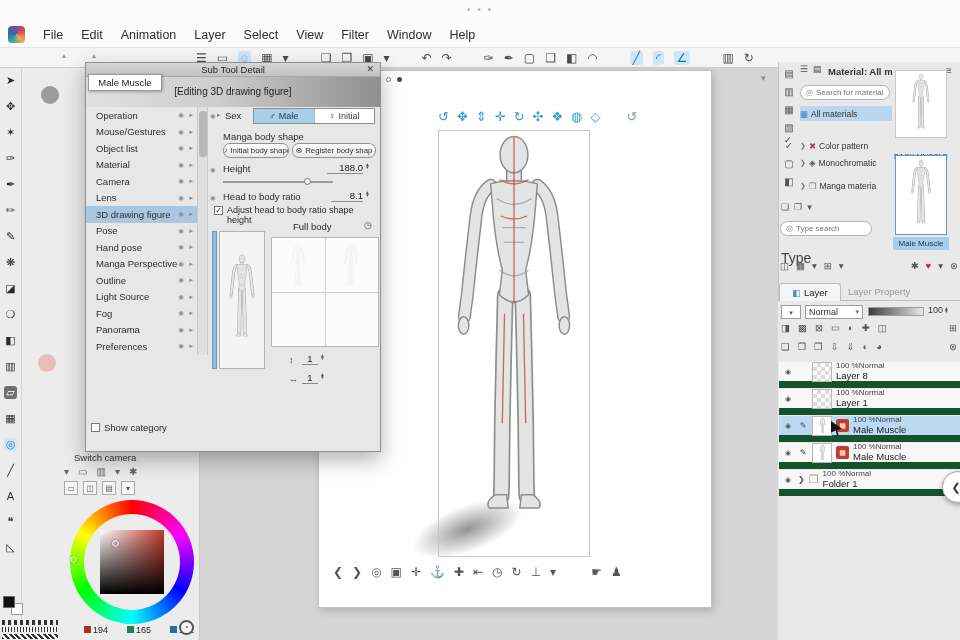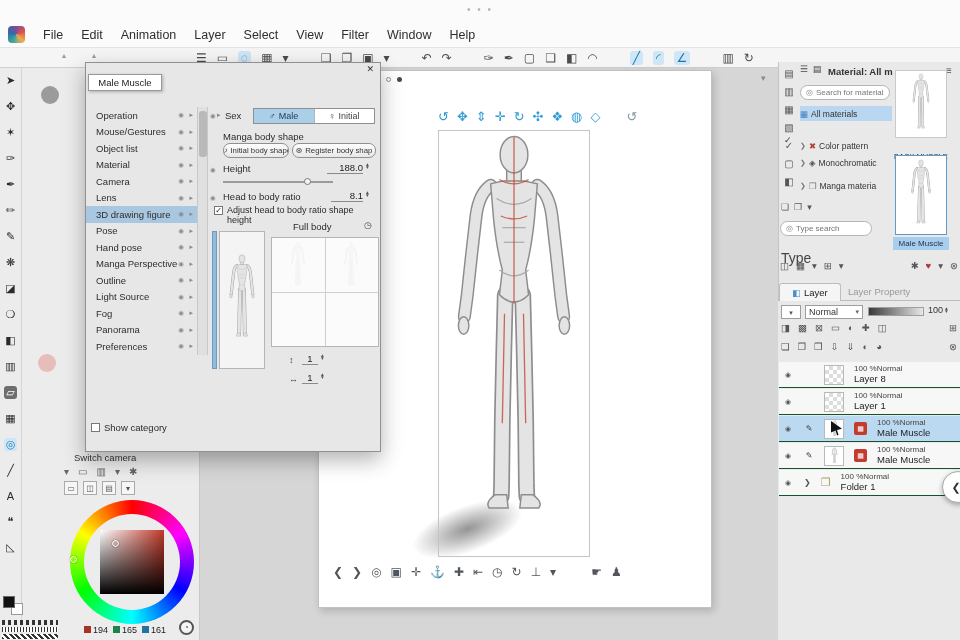--- a/index.html
+++ b/index.html
@@ -38,21 +38,21 @@
   #prop-row2{left:64px;top:481px;display:flex;gap:5px;z-index:6}
   #prop-row2 .ico{width:14px;height:14px;border:1px solid #aaa;background:#f6f6f6;font-size:8px;line-height:13px;color:#555}
 
   
   #wheel{left:68px;top:498px;width:128px;height:128px;z-index:6}
   #hue-ring{position:absolute;left:2px;top:2px;width:124px;height:124px;border-radius:50%;background:conic-gradient(from 0deg,#f00,#f0f,#00f,#0ff,#0f0,#ff0,#f00)}
   #hue-hole{position:absolute;left:16px;top:16px;width:96px;height:96px;border-radius:50%;background:#ececec}
   #sv-box{position:absolute;left:32px;top:32px;width:64px;height:64px;background:linear-gradient(to top,#000,rgba(0,0,0,0)),linear-gradient(to right,#fff,#c0392b)}
   #sv-cursor{position:absolute;left:44px;top:42px;width:7px;height:7px;border-radius:50%;border:1.5px solid #fff;box-shadow:0 0 1px #000}
   #ring-cursor{position:absolute;left:2px;top:58px;width:7px;height:7px;border-radius:50%;border:1.5px solid #fff;box-shadow:0 0 1px #000}
-  #rgb-row{left:84px;top:625px;display:flex;align-items:center;gap:5px;font-size:9px;color:#222;z-index:7}
+  #rgb-row{left:84px;top:625px;display:flex;align-items:center;gap:19px;font-size:9px;color:#222;z-index:7}
   .sw{width:7px;height:7px;display:inline-block;margin-right:2px}
   .sw-r{background:#a93226}.sw-g{background:#1d8348}.sw-b{background:#2471a3}
   #color-badge{left:179px;top:620px;width:15px;height:15px;border:2px solid #555;border-radius:50%;font-size:8px;color:#555;text-align:center;line-height:11px;z-index:7;background:#f4f4f4}
 
   
   #canvas-area{left:200px;top:68px;width:578px;height:572px;background:#d6d6d6}
   #page{left:318px;top:70px;width:394px;height:538px;background:#fff;border:1px solid #c2c2c2;box-shadow:2px 3px 8px rgba(0,0,0,.18)}
   #tab-dot1{left:386px;top:77px;width:5px;height:5px;border-radius:50%;border:1px solid #8f8f8f}
   #tab-dot2{left:397px;top:77px;width:5px;height:5px;border-radius:50%;background:#4a4a4a}
   #canvas-collapse{left:761px;top:73px;font-size:9px;color:#8a8a8a}
@@ -132,21 +132,21 @@
   #layers-body{left:778px;top:300px;width:182px;height:340px;background:#e9e9e9;border-top:1px solid #bdbdbd}
   #blend-mini{left:781px;top:305px;width:20px;height:14px;background:#fff;border:1px solid #9e9e9e;font-size:7px;color:#555;text-align:center;line-height:13px}
   #blend-combo{left:805px;top:305px;width:58px;height:14px;background:#fff;border:1px solid #9e9e9e;display:flex;align-items:center;justify-content:space-between;padding:0 3px;font-size:9px;color:#333}
   #blend-combo .cc{font-size:7px;color:#666}
   #opacity-bar{left:868px;top:307px;width:56px;height:9px;border:1px solid #9e9e9e;background:linear-gradient(90deg,#3a3a3a,#e8e8e8)}
   #opacity-val{left:928px;top:305px;display:flex;align-items:center;gap:2px;font-size:9px;color:#333}
   #lrow1{left:781px;top:322px;width:176px;display:flex;align-items:center;gap:8px;font-size:9.5px;color:#555}
   #lrow1 .right{margin-left:auto}
   #lrow2{left:781px;top:341px;width:176px;display:flex;align-items:center;gap:8px;font-size:9.5px;color:#555}
   #lrow2 .right{margin-left:auto}
-  .lrow{position:absolute;left:779px;width:181px;height:26px;background:#f7f7f7;border-bottom:1px solid #14532d;display:flex;align-items:center;gap:10px;padding-left:3px;font-size:9px;color:#222}
+  .lrow{position:absolute;left:779px;width:181px;height:26px;background:#f7f7f7;border-bottom:7px solid #14532d;display:flex;align-items:center;gap:4px;padding-left:3px;font-size:9px;color:#222}
   .lrow.selected{background:#bcd9f2}
   .l-eye{width:12px;font-size:7px;color:#555;text-align:center}
   .l-edit{width:10px;font-size:8px;color:#444;text-align:center}
   .l-thumb{width:20px;height:20px;border:1px solid #b9b9b9;background:#fff;display:flex;align-items:center;justify-content:center;overflow:hidden}
   .l-thumb.checker{background-image:linear-gradient(45deg,#ddd 25%,transparent 25%,transparent 75%,#ddd 75%),linear-gradient(45deg,#ddd 25%,#fff 25%,#fff 75%,#ddd 75%);background-size:8px 8px;background-position:0 0,4px 4px}
   .cube{width:13px;height:13px;background:#c23b2e;border-radius:2px;color:#fff;font-size:7px;text-align:center;line-height:13px}
   .l-text{display:flex;flex-direction:column;line-height:1.1}
   .l-info{font-size:8px;color:#444}
   .l-name{font-size:9.5px;color:#1d1d1d}
   .l-expand{font-size:8px;color:#555}
@@ -351,21 +351,23 @@
       <span class="ico">⇤</span>
       <span class="ico">◷</span>
       <span class="ico">↻</span>
       <span class="ico">⊥</span>
       <span class="ico">▾</span>
       <span class="ico gap">☛</span>
       <span class="ico">♟</span>
     </div>
 
   <div class="abs" id="dialog">
+    <div id="dlg-title">Sub Tool Detail</div>
     <span id="dlg-close">✕</span>
+    <div id="dlg-banner">[Editing 3D drawing figure]</div>
     <div id="dlg-cats">
 
     <div class="cat-row">
           <span>Operation</span>
           <span class="cat-eye">◉</span>
           <span class="cat-caret">▸</span>
         </div>
         <div class="cat-row">
           <span>Mouse/Gestures</span>
           <span class="cat-eye">◉</span>

